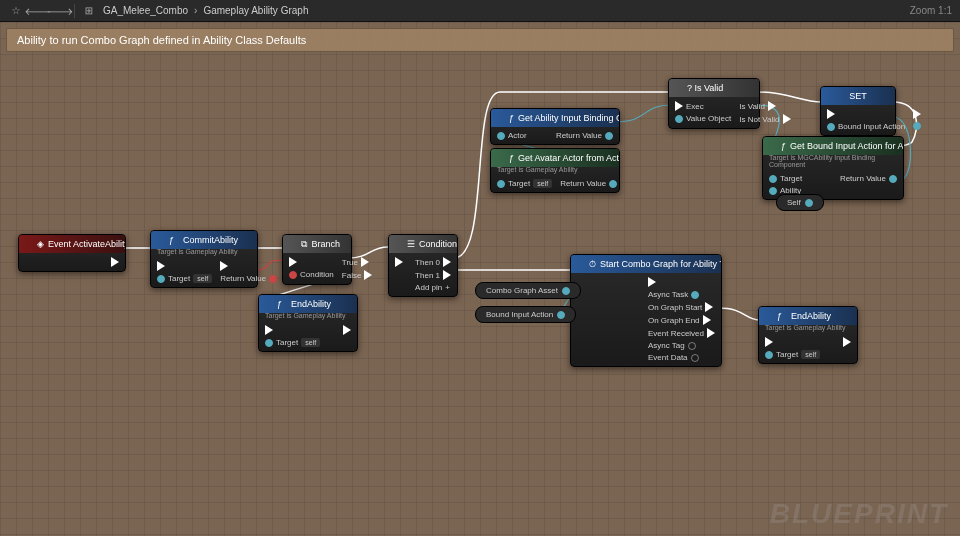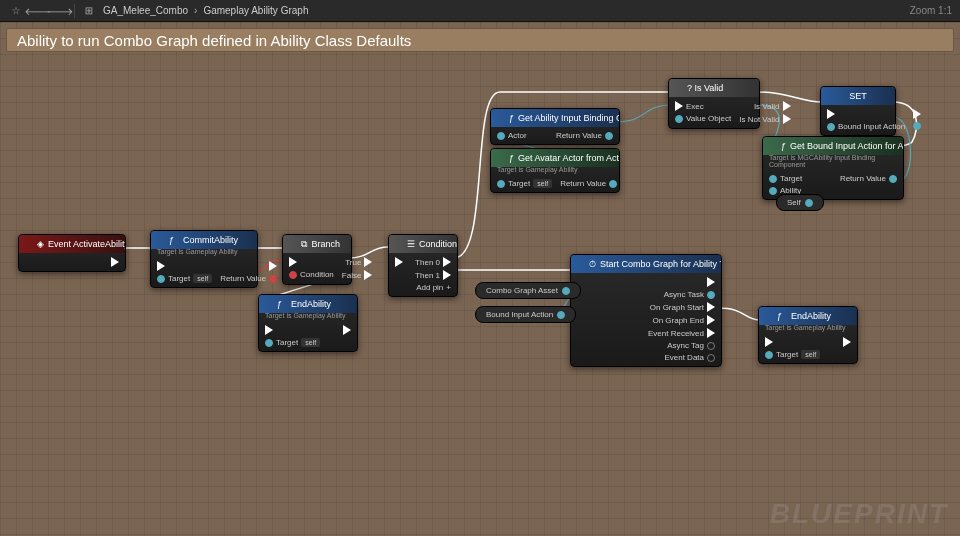--- a/index.html
+++ b/index.html
@@ -3,33 +3,33 @@
 <meta charset="utf-8">
 <style>
 *{margin:0;padding:0;box-sizing:border-box;font-family:'Segoe UI',Arial,sans-serif}
 body{width:960px;height:536px;background:#1a1a1a;overflow:hidden;position:relative}
 .topbar{height:22px;background:#2a2a2a;display:flex;align-items:center;gap:6px;padding:0 8px;font-size:10px;color:#aaa;border-bottom:1px solid #111}
 .topbar .nav-btn{width:16px;height:16px;display:flex;align-items:center;justify-content:center;cursor:pointer}
 .topbar .sep{width:1px;height:14px;background:#444}
 .crumb{color:#ccc;cursor:pointer}
 .zoom{margin-left:auto;color:#888;font-size:10px}
 .canvas{position:absolute;top:22px;left:0;right:0;bottom:0;background:#7a6452;background-image:linear-gradient(rgba(0,0,0,.08) 1px,transparent 1px),linear-gradient(90deg,rgba(0,0,0,.08) 1px,transparent 1px);background-size:16px 16px}
-.banner{position:absolute;top:6px;left:6px;right:6px;height:24px;background:rgba(160,130,100,.85);border:1px solid rgba(0,0,0,.3);color:#fff;font-size:15px;display:flex;align-items:center;padding:0 10px;border-radius:2px}
+.banner{position:absolute;top:6px;left:6px;right:6px;height:24px;background:rgba(160,130,100,.85);border:1px solid rgba(0,0,0,.3);color:#fff;font-size:11px;display:flex;align-items:center;padding:0 10px;border-radius:2px}
 .blueprint-wm{position:absolute;bottom:6px;right:12px;font-size:28px;font-weight:900;color:rgba(200,210,220,.15);letter-spacing:2px;font-style:italic}
 svg.wires{position:absolute;top:0;left:0;width:100%;height:100%;pointer-events:none}
 .node{position:absolute;background:linear-gradient(180deg,#2a2a2a,#1a1a1a);border:1px solid #000;border-radius:4px;box-shadow:0 2px 6px rgba(0,0,0,.5);font-size:9px;color:#ccc}
 .node-hdr{height:18px;padding:2px 18px;border-radius:3px 3px 0 0;color:#fff;display:flex;align-items:center;gap:4px;font-size:9px;white-space:nowrap;overflow:hidden}
 .node-sub{font-size:7px;color:rgba(255,255,255,.5);margin-top:-1px;padding:0 6px 2px}
 .hdr-red{background:linear-gradient(90deg,#7a1818,#3a1010)}
 .hdr-blue{background:linear-gradient(90deg,#2a5a9a,#1a3050)}
 .hdr-grey{background:linear-gradient(90deg,#555,#333)}
 .hdr-green{background:linear-gradient(90deg,#3a6a4a,#1a3020)}
 .node-body{padding:4px 6px;display:flex;gap:8px}
 .pins-l,.pins-r{display:flex;flex-direction:column;gap:3px}
-.pins-r{align-items:flex-end;margin-left:auto}
+.pins-r{align-items:flex-start;margin-left:auto}
 .pin{display:flex;align-items:center;gap:3px;font-size:8px;white-space:nowrap}
 .pin-dot{width:8px;height:8px;border-radius:50%;border:1px solid rgba(255,255,255,.4);flex-shrink:0}
 .pin-exec{width:0;height:0;border-top:5px solid transparent;border-bottom:5px solid transparent;border-left:8px solid #fff;flex-shrink:0}
 .dot-blue{background:#5ab;border-color:#5ab}
 .dot-red{background:#c44;border-color:#c44}
 .self-pill{background:#333;padding:1px 4px;border-radius:2px;font-size:7px}
 .chk{width:9px;height:9px;border:1px solid #888;background:#222}
 .chip{position:absolute;background:#2a2a2a;border:1px solid #000;border-radius:8px;padding:3px 10px;font-size:8px;color:#ccc;display:flex;align-items:center;gap:4px}
 .hdr-ico{width:10px;height:10px;display:inline-block}
 </style>

